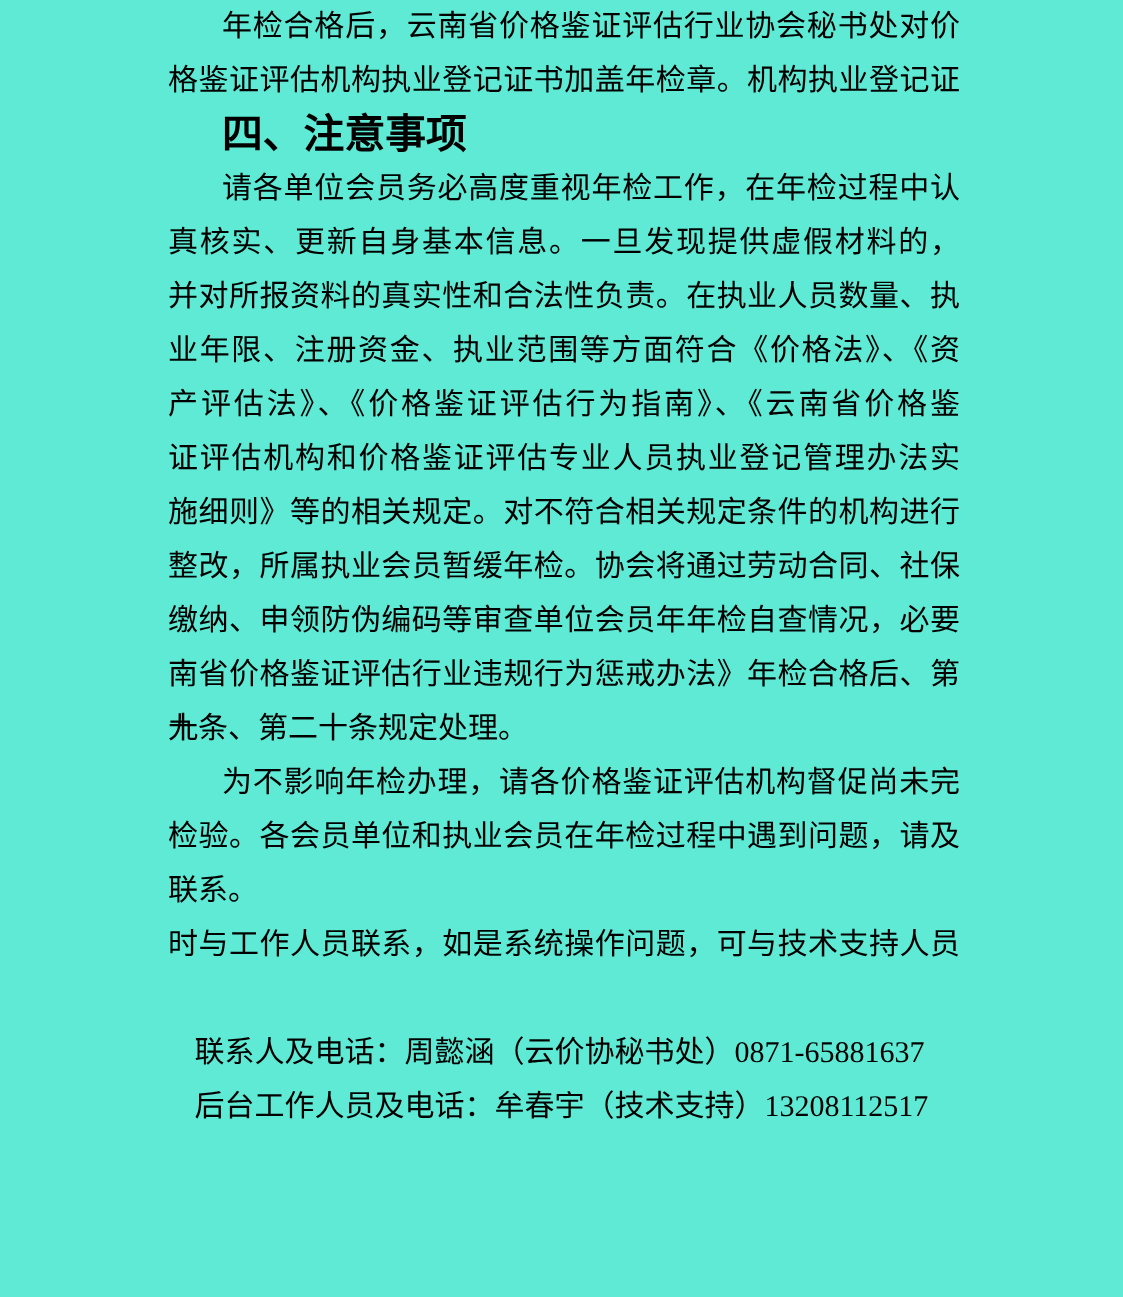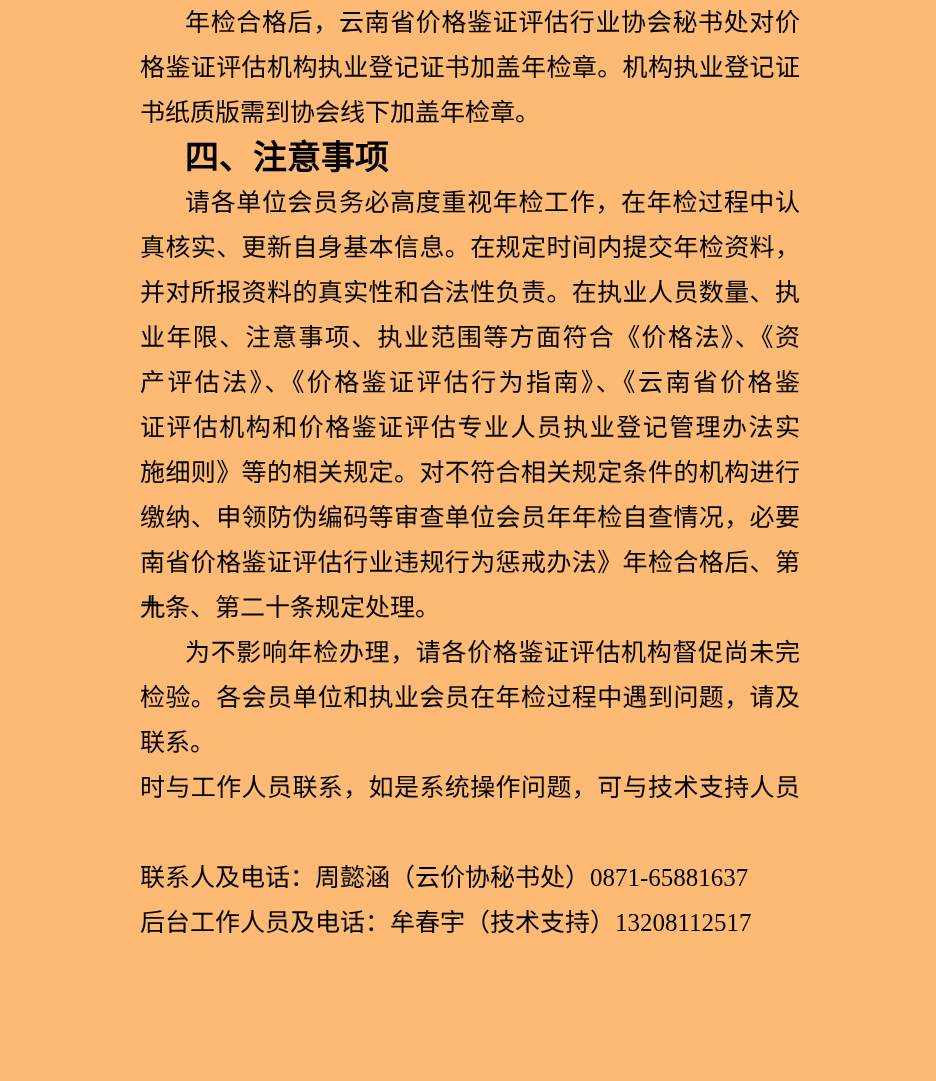--- a/index.html
+++ b/index.html
@@ -8,21 +8,21 @@
     height: 1081px;
     background: #ffffff;
     font-family: "Liberation Serif", "DejaVu Serif", serif;
     color: #000000;
     overflow: hidden;
   }
   .page {
     position: relative;
     width: 936px;
     height: 1081px;
-    background: #fdba74;
+    background: #5eead4;
   }
   .doc {
     position: absolute;
     left: 140px;
     top: 0;
     width: 660px;
   }
   .para { margin: 0; padding: 0; }
   .line {
     height: 45px;
@@ -37,44 +37,44 @@
     text-align-last: justify;
   }
   .line.indent { text-indent: 45px; }
   
   .para.heading .line {
     font-family: "Liberation Sans", "DejaVu Sans", sans-serif;
     font-weight: 700;
     font-size: 34px;
   }
   
-  .para.contact { margin-top: 45px; }
+  .para.contact { margin-top: 45px; margin-left: 22px; }
   .para.contact .line { white-space: nowrap; text-align: left; }
 </style>
 </head>
 <body>
 
 <div class="page">
   <div class="doc" id="doc-body">
       <div class="para body">
         <div class="line fill indent">年检合格后，云南省价格鉴证评估行业协会秘书处对价</div>
         <div class="line fill">格鉴证评估机构执业登记证书加盖年检章。机构执业登记证</div>
-        <div class="line">书纸质版需到协会线下加盖年检章。</div>
       </div>
       <div class="para heading">
         <div class="line indent">四、注意事项</div>
       </div>
       <div class="para body">
         <div class="line fill indent">请各单位会员务必高度重视年检工作，在年检过程中认</div>
-        <div class="line fill">真核实、更新自身基本信息。在规定时间内提交年检资料，</div>
+        <div class="line fill">真核实、更新自身基本信息。一旦发现提供虚假材料的，</div>
         <div class="line fill">并对所报资料的真实性和合法性负责。在执业人员数量、执</div>
-        <div class="line fill">业年限、注意事项、执业范围等方面符合《价格法》、《资</div>
+        <div class="line fill">业年限、注册资金、执业范围等方面符合《价格法》、《资</div>
         <div class="line fill">产评估法》、《价格鉴证评估行为指南》、《云南省价格鉴</div>
         <div class="line fill">证评估机构和价格鉴证评估专业人员执业登记管理办法实</div>
         <div class="line fill">施细则》等的相关规定。对不符合相关规定条件的机构进行</div>
+        <div class="line fill">整改，所属执业会员暂缓年检。协会将通过劳动合同、社保</div>
         <div class="line fill">缴纳、申领防伪编码等审查单位会员年年检自查情况，必要</div>
         <div class="line fill">南省价格鉴证评估行业违规行为惩戒办法》年检合格后、第十</div>
         <div class="line">九条、第二十条规定处理。</div>
       </div>
       <div class="para body">
         <div class="line fill indent">为不影响年检办理，请各价格鉴证评估机构督促尚未完</div>
         <div class="line fill">检验。各会员单位和执业会员在年检过程中遇到问题，请及</div>
         <div class="line">联系。</div>
         <div class="line fill">时与工作人员联系，如是系统操作问题，可与技术支持人员</div>
       </div>

